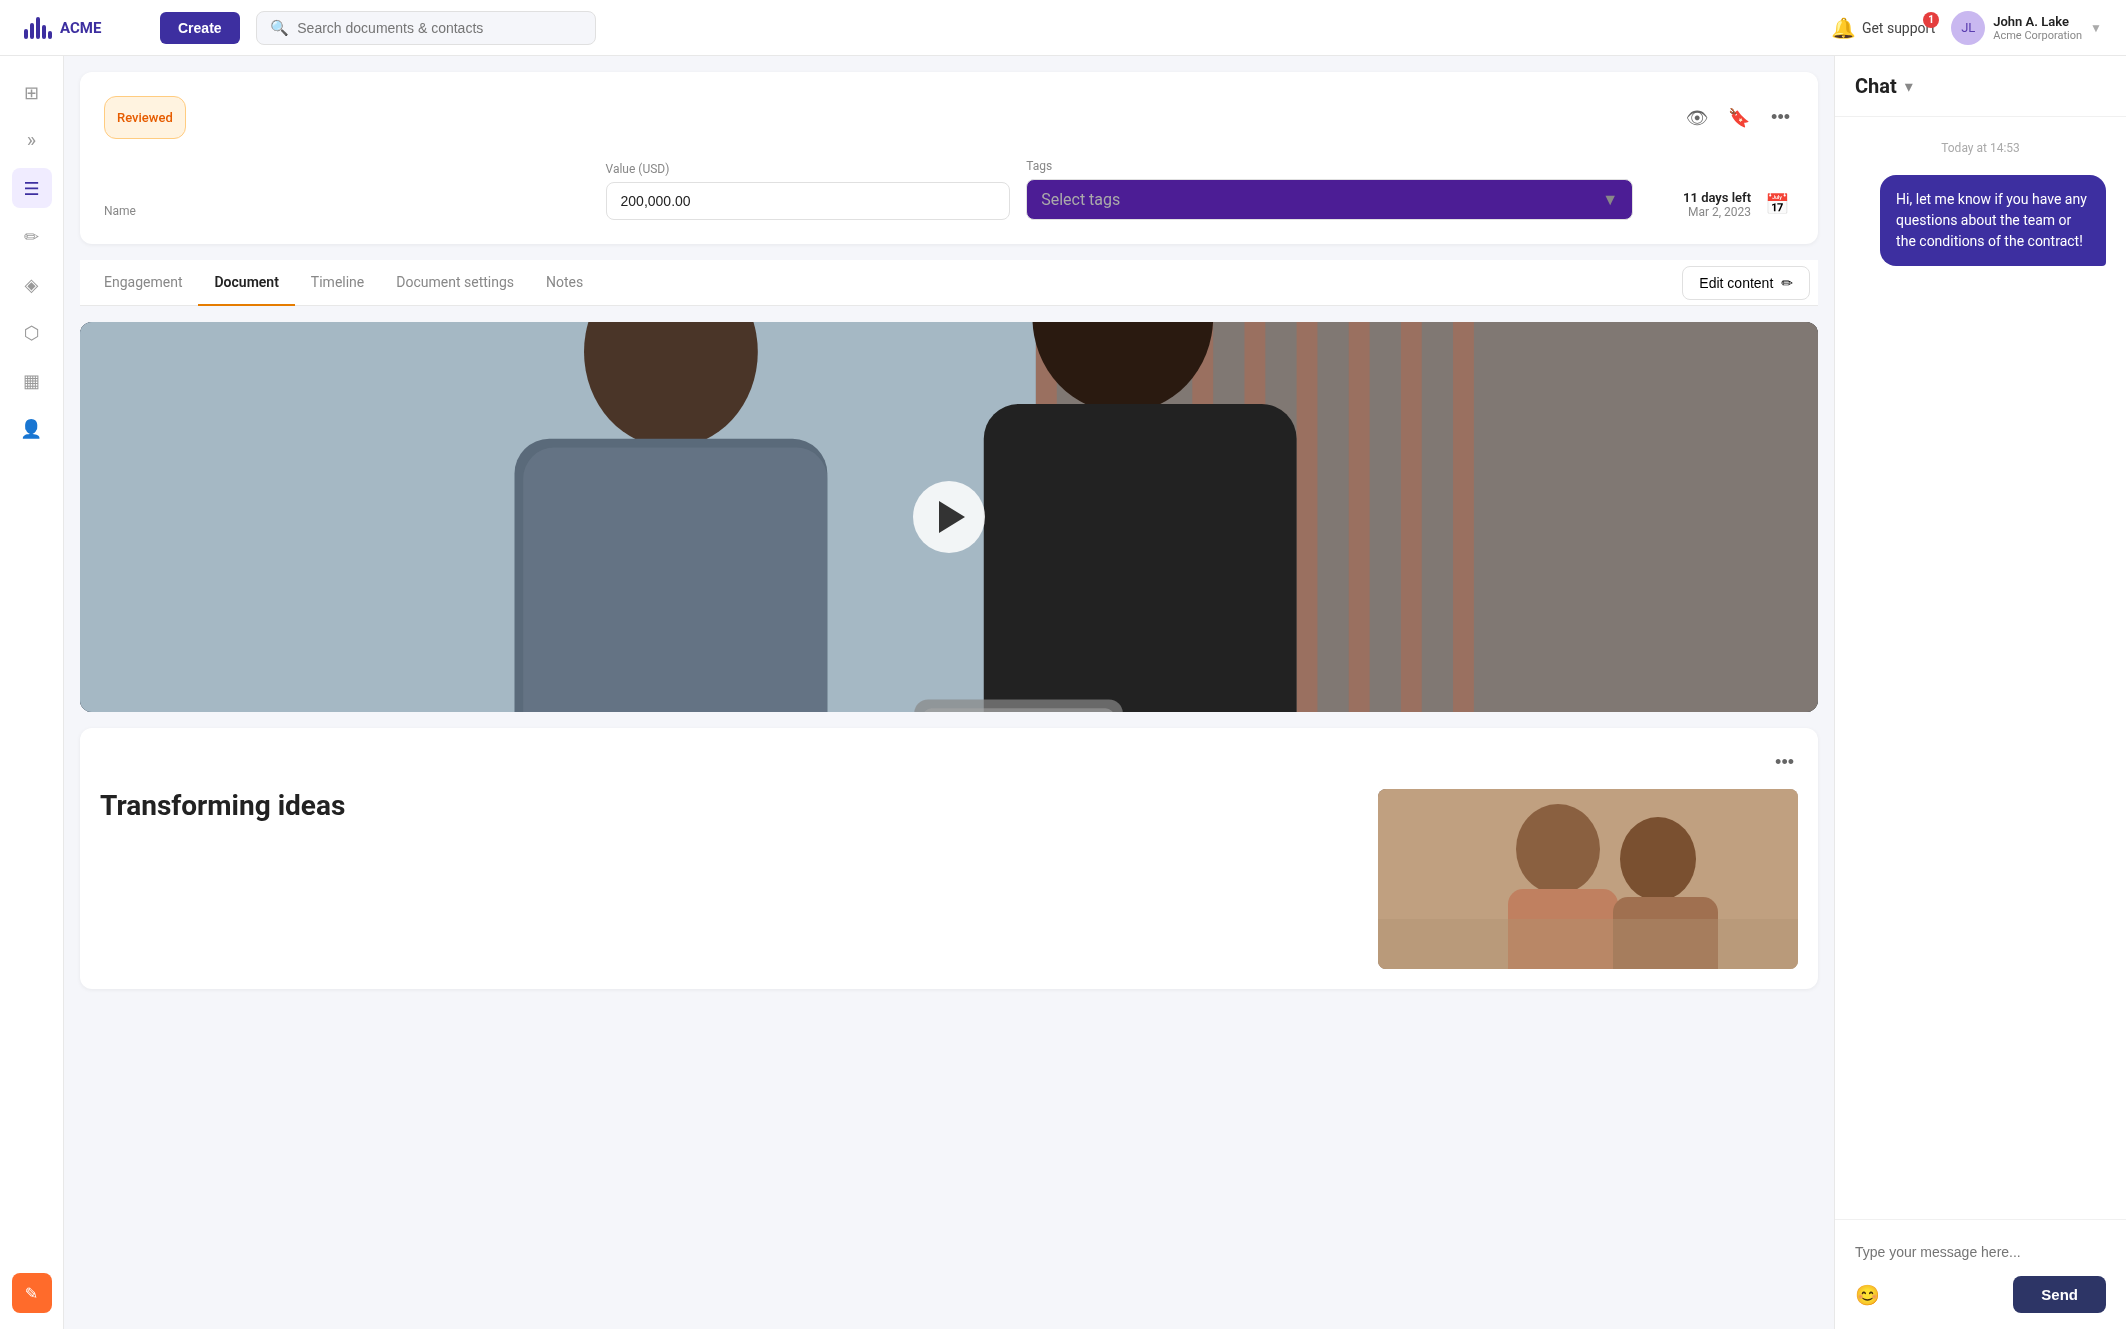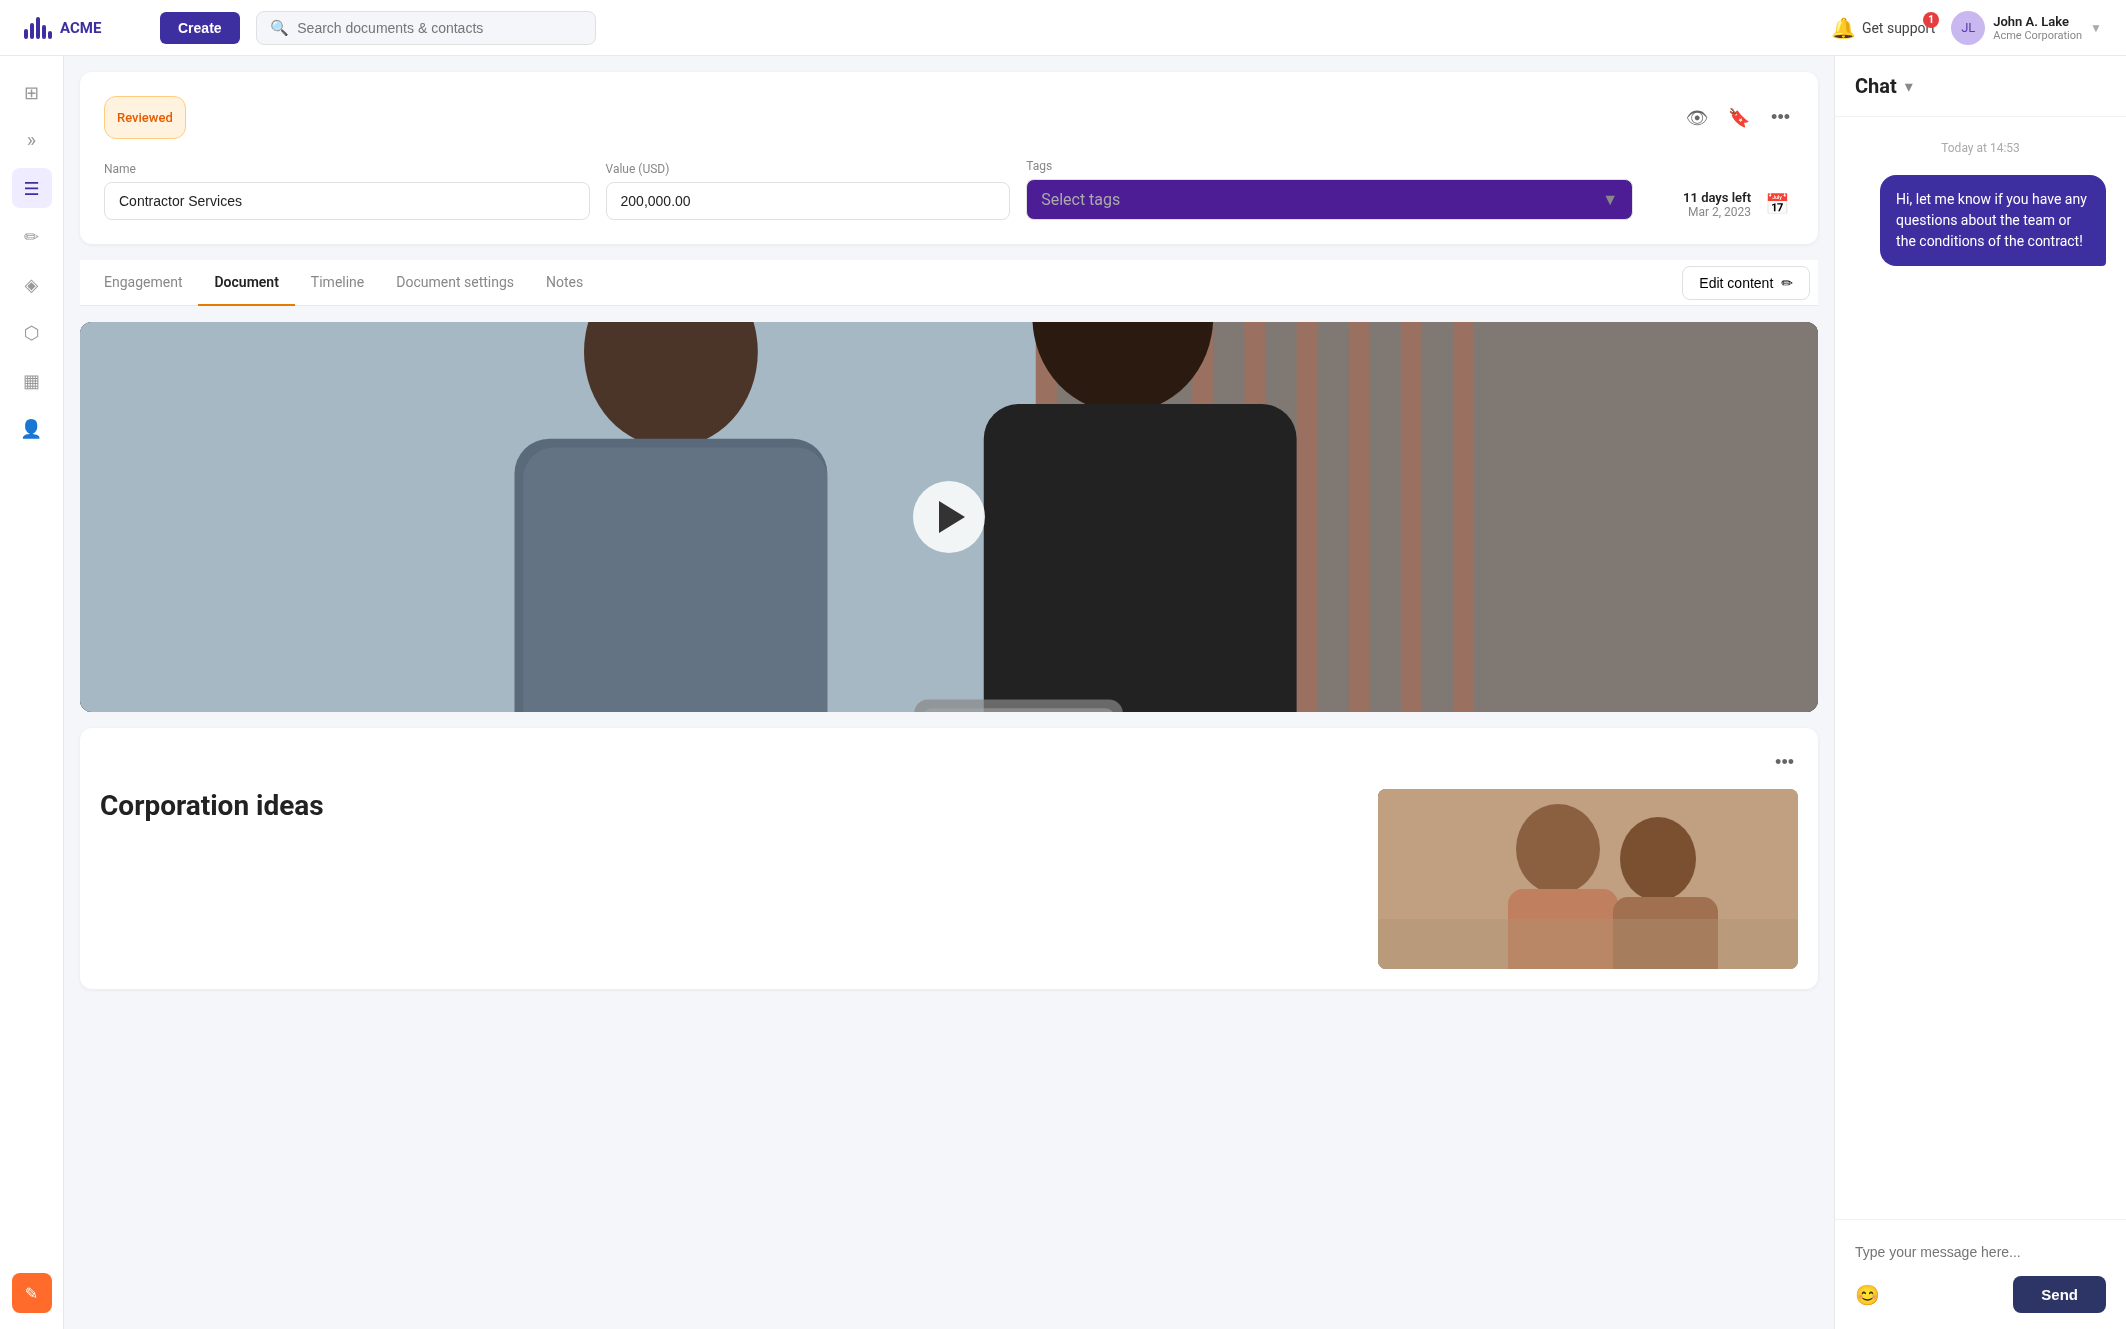--- a/index.html
+++ b/index.html
@@ -151,21 +151,20 @@
         <div class="doc-card-actions">
           <button class="icon-btn" title="View">👁</button>
           <button class="icon-btn" title="Share">🔖</button>
           <button class="icon-btn" title="More">•••</button>
         </div>
       </div>
 
       <div class="fields-row">
         <div class="field-group name-field">
           <div class="field-label">Name</div>
-          <input class="field-input" type="text" value="Contractor Services" style="">
         </div>
         <div class="field-group value-field">
           <div class="field-label">Value (USD)</div>
           <input class="field-input" type="text" value="200,000.00" style="">
         </div>
         <div class="field-group tags-field">
           <div class="field-label">Tags</div>
           <div class="tags-select">
             <span style="color:#aaa;">Select tags</span>
             <span style="color:#888;">▼</span>
@@ -231,21 +230,21 @@
         </div>
       </div>
     </div>
 
     <div class="second-card">
       <div class="card-dots">
         <button class="icon-btn">•••</button>
       </div>
       <div class="second-card-content">
         <div class="second-card-text">
-          <div class="transforming-title">Corporation ideas</div>
+          <div class="transforming-title">Transforming ideas</div>
         </div>
         <div class="second-card-image">
           <svg width="420" height="180" viewBox="0 0 420 180">
             <rect width="420" height="180" fill="#c0a080"></rect>
             <ellipse cx="180" cy="60" rx="42" ry="45" fill="#8a6040"></ellipse>
             <rect x="130" y="100" width="110" height="100" rx="15" fill="#c08060"></rect>
             <ellipse cx="280" cy="70" rx="38" ry="42" fill="#7a5030"></ellipse>
             <rect x="235" y="108" width="105" height="90" rx="15" fill="#a07050"></rect>
             <rect x="0" y="130" width="420" height="50" fill="#b09070" opacity="0.4"></rect>
           </svg>

